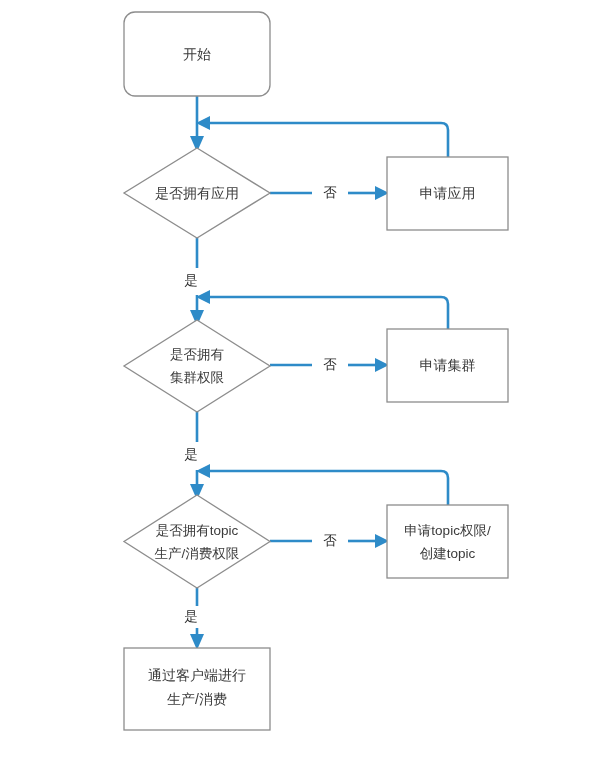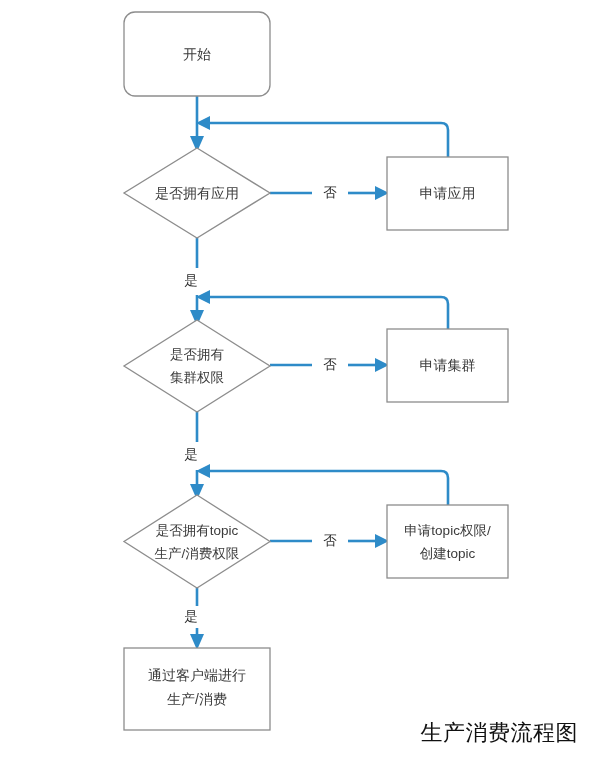--- a/index.html
+++ b/index.html
@@ -146,15 +146,14 @@
     <text class="edge-label" x="330" y="193">否</text>
     <text class="edge-label" x="330" y="365">否</text>
     <text class="edge-label" x="330" y="541">否</text>
 
     <text class="edge-label" x="191" y="281">是</text>
     <text class="edge-label" x="191" y="455">是</text>
     <text class="edge-label" x="191" y="617">是</text>
 
   </svg>
 
-  <div id="caption">生产消费流程图</div>
 
 </div>
 
 </body></html>

